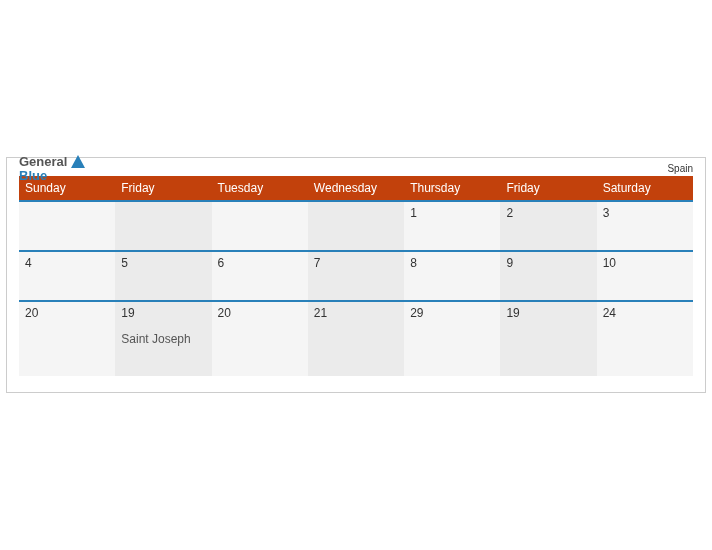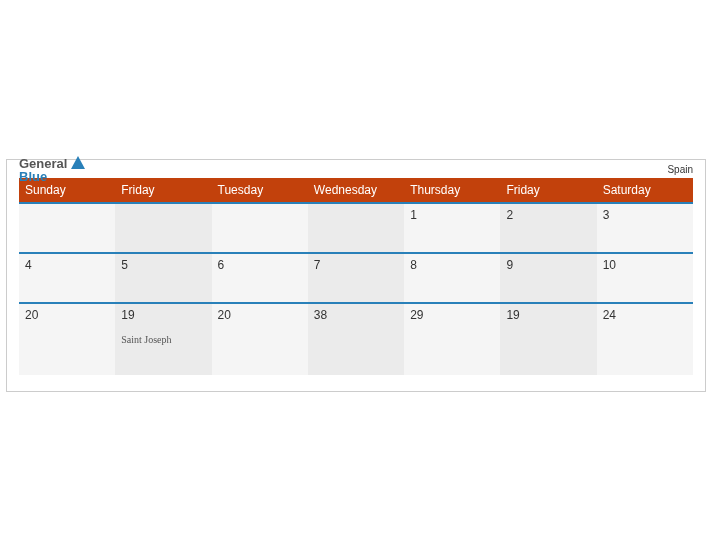--- a/index.html
+++ b/index.html
@@ -87,24 +87,23 @@
     .calendar-table tbody tr td:nth-child(even) {
       background: #ebebeb;
     }
     .date-num {
       display: block;
       font-size: 12px;
       color: #333;
     }
     .holiday {
       display: block;
-      font-size: 10px;
+      font-size: 12px;
       color: #555;
       margin-top: 12px;
-      font-family: Liberation Serif, serif;
     }
   </style>
 </head>
 <body>
 
 <div class="calendar-container">
   <div class="calendar-header">
     <div class="logo">
       <div class="logo-line">
         <span class="logo-general">General</span>
@@ -173,21 +172,21 @@
             <span class="date-num">20</span>
           </td>
           <td>
             <span class="date-num">19</span>
             <span class="holiday">Saint Joseph</span>
           </td>
           <td>
             <span class="date-num">20</span>
           </td>
           <td>
-            <span class="date-num">38</span>
+            <span class="date-num">21</span>
           </td>
           <td>
             <span class="date-num">29</span>
           </td>
           <td>
             <span class="date-num">19</span>
           </td>
           <td>
             <span class="date-num">24</span>
           </td>

